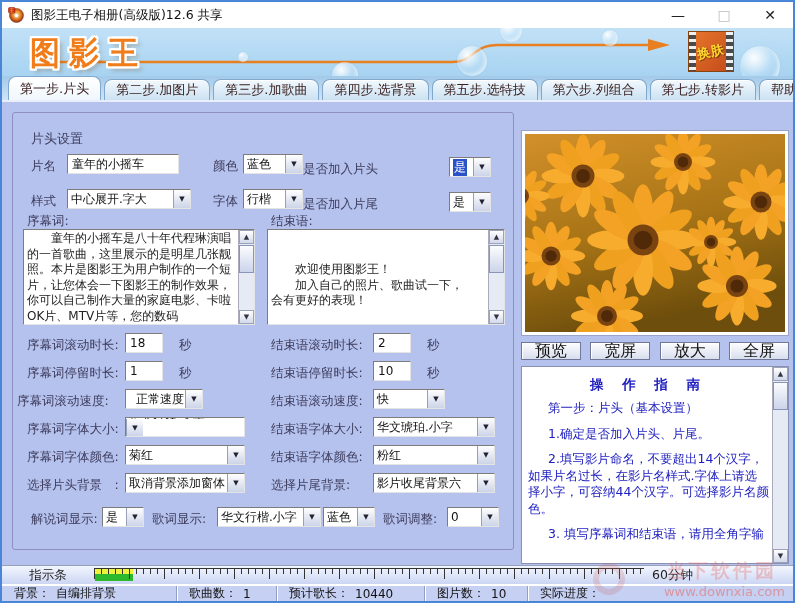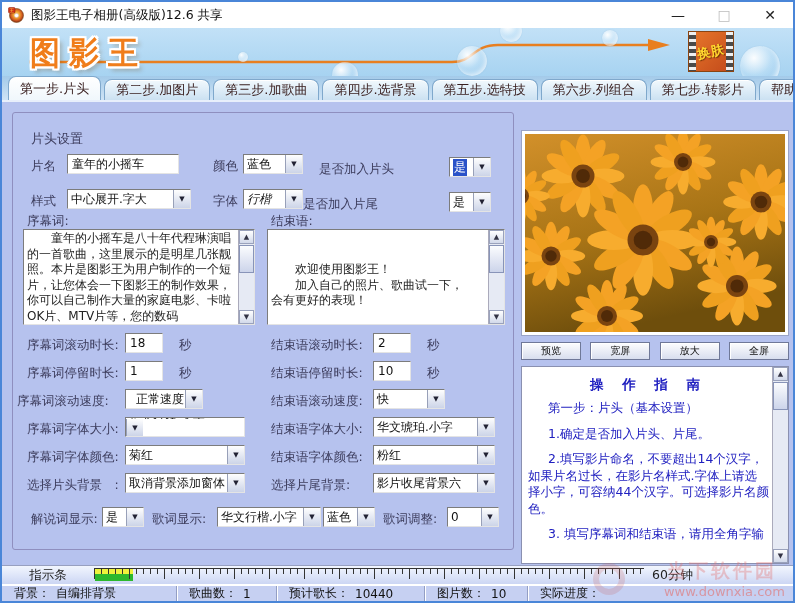--- a/index.html
+++ b/index.html
@@ -80,21 +80,21 @@
   .sb .thumb { position:absolute; left:0; right:0; top:1px; height:28px;
                background:linear-gradient(#fbfcfe,#ccd4ea); border:1px solid #8894b8; }
 
   
   .pframe { position:absolute; left:519px; top:28px; width:268px; height:206px; background:#fff;
             border:1px solid #9aa4c8; padding:3px; }
   .pframe svg { display:block; width:100%; height:100%; }
   .pbtns { position:absolute; left:519px; top:240px; width:268px; display:flex;
            justify-content:space-between; }
   .pbtn { width:60px; height:18px; background:linear-gradient(#fdfdfe,#d8deee);
-          border:1px solid #6f7898; box-shadow:inset 1px 1px 0 #fff; font-size:10px; color:#111;
+          border:1px solid #6f7898; box-shadow:inset 1px 1px 0 #fff; font-size:16px; color:#111;
           display:flex; align-items:center; justify-content:center; }
   .guide { position:absolute; left:519px; top:264px; width:268px; height:198px; background:#fff;
            border:1px solid #8a90b0; display:flex; }
   .gbody { flex:1; overflow:hidden; padding:3px 3px 0 6px; }
   .gtitle { text-align:center; font-size:13.5px; font-weight:bold; letter-spacing:7px;
             color:#2020c0; margin:6px 0 6px; }
   .gline { font-size:12.5px; line-height:16.5px; color:#2020c0; margin-bottom:9px; text-indent:1.6em; }
 
   
   .indicator { height:20px; display:flex; align-items:center;
@@ -188,35 +188,35 @@
     <div class="groupbox">
       <span class="legend">片头设置</span>
 
       <span class="lbl abs" style="left:18px;top:45px;">片名</span>
       <div class="tb abs" style="left:54px;top:41px;width:112px;">童年的小摇车</div>
       <span class="lbl abs" style="left:200px;top:45px;">颜色</span>
       <div class="dd abs" style="left:230px;top:41px;width:60px;">
         <span class="val">蓝色</span>
         <span class="dbtn">▼</span>
       </div>
-      <span class="lbl abs" style="left:290px;top:48px;padding-left:16px;">是否加入片头</span>
+      <span class="lbl abs" style="left:290px;top:48px;">是否加入片头</span>
       <div class="dd abs" style="left:436px;top:44px;width:42px;">
         <span class="val">
             <span class="hl">是</span>
           </span>
         <span class="dbtn">▼</span>
       </div>
 
       <span class="lbl abs" style="left:18px;top:80px;">样式</span>
       <div class="dd abs" style="left:54px;top:76px;width:124px;">
         <span class="val">中心展开.字大</span>
         <span class="dbtn">▼</span>
       </div>
       <span class="lbl abs" style="left:200px;top:80px;">字体</span>
-      <div class="dd abs" style="left:230px;top:76px;width:60px;font-style:italic;">
+      <div class="dd abs" style="left:230px;top:76px;width:60px;">
         <span class="val">行楷</span>
         <span class="dbtn">▼</span>
       </div>
       <span class="lbl abs" style="left:290px;top:83px;">是否加入片尾</span>
       <div class="dd abs" style="left:436px;top:79px;width:42px;">
         <span class="val">是</span>
         <span class="dbtn">▼</span>
       </div>
 
       <span class="lbl abs" style="left:14px;top:100px;">序幕词:</span>

